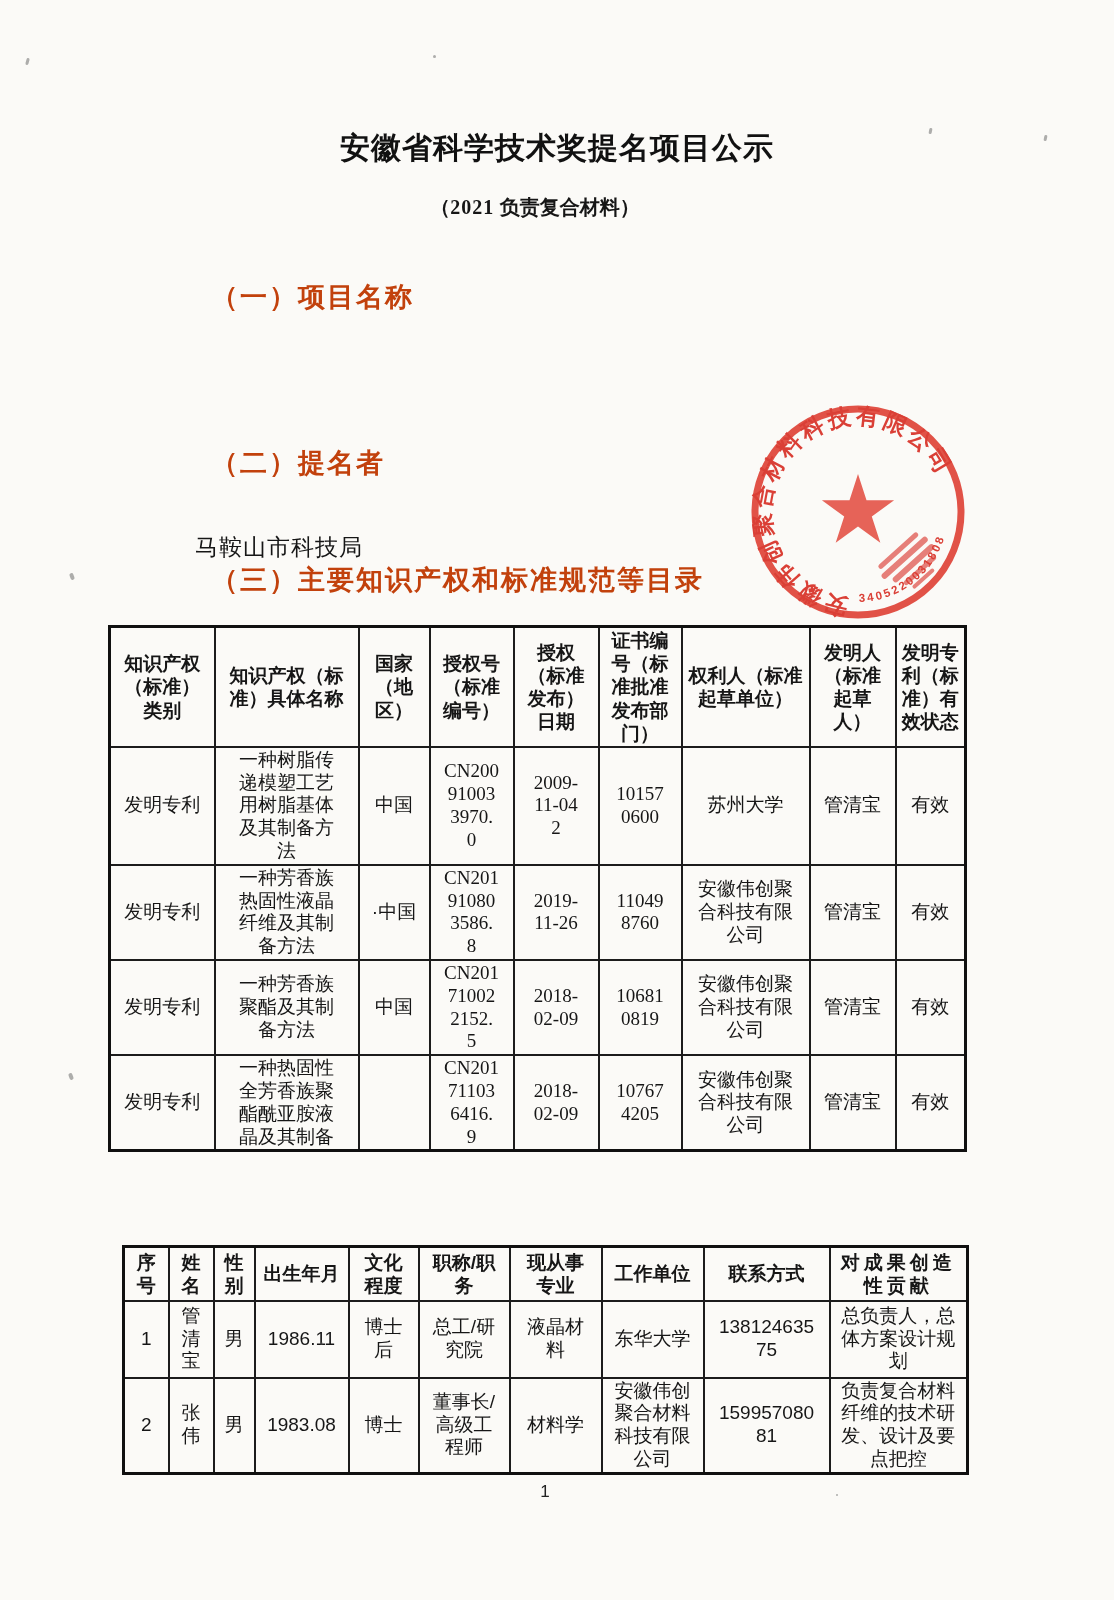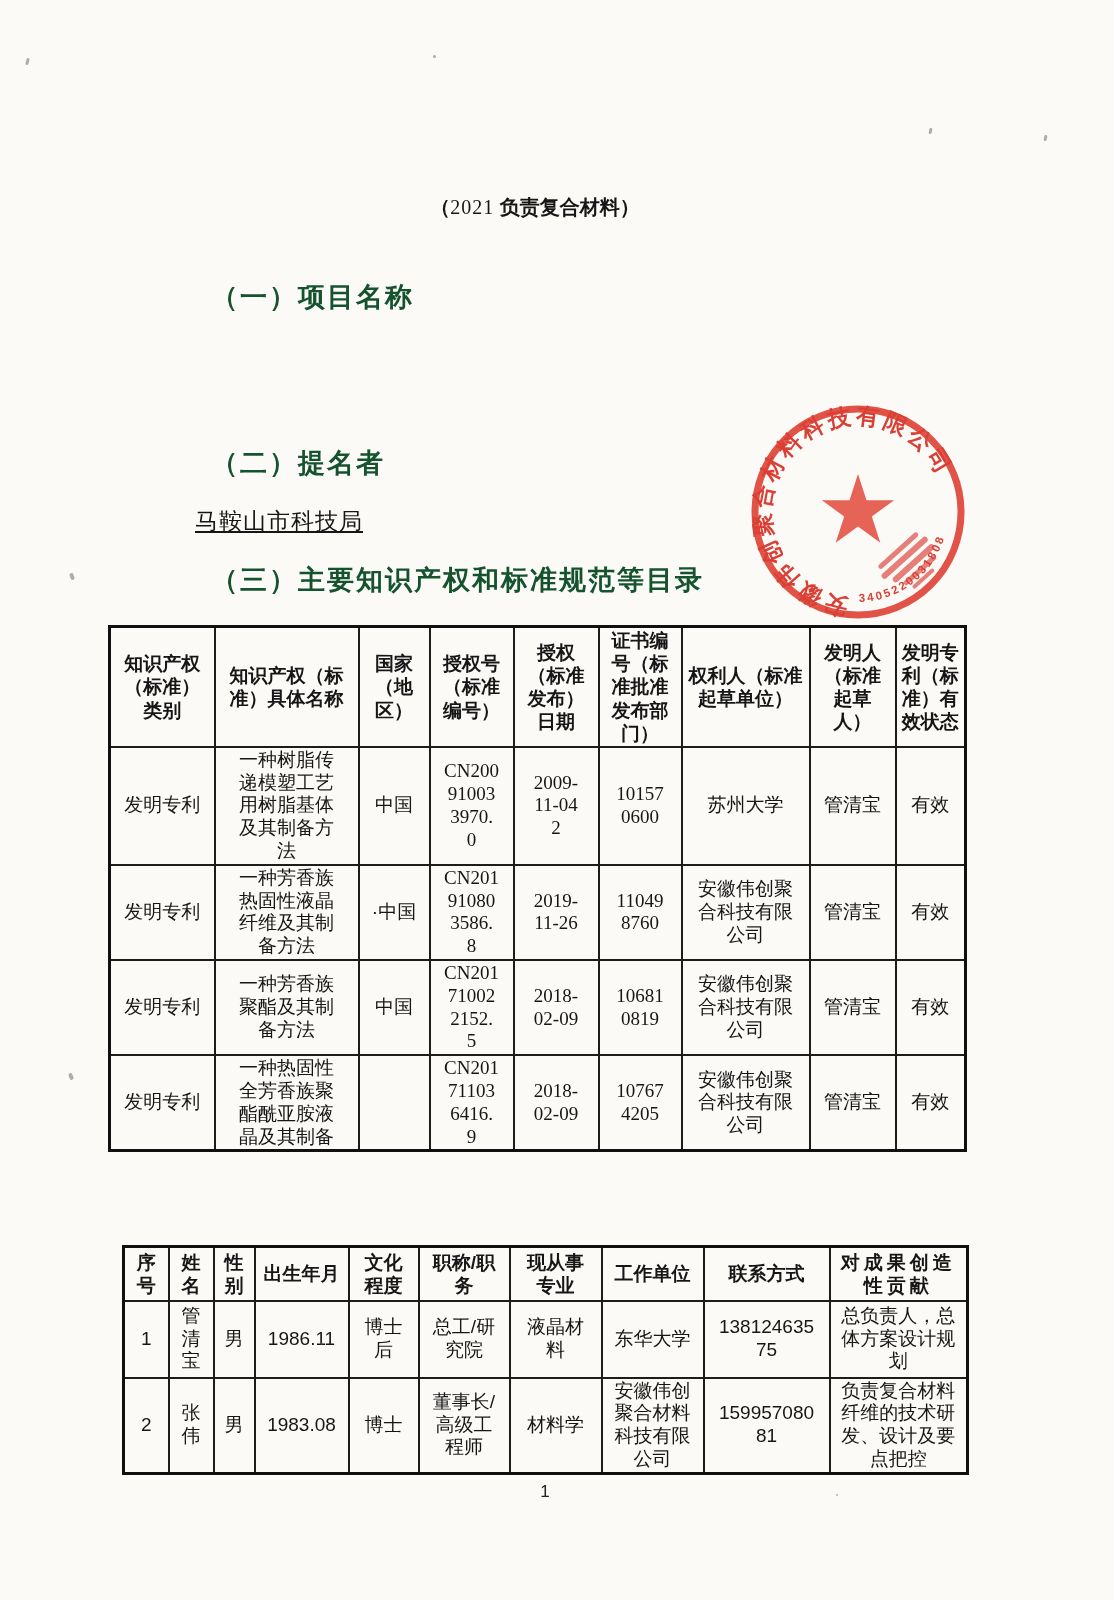--- a/index.html
+++ b/index.html
@@ -10,22 +10,22 @@
   }
   .abs { position:absolute; }
   .doc-title {
     top:128px; left:0; width:100%; text-align:center;
     font-size:30px; font-weight:700; letter-spacing:1px; color:#111;
   }
   .doc-subtitle {
     top:194px; left:0; width:100%; text-align:center;
     font-size:20px; font-weight:600; transform:translateX(-22px);
   }
-  .doc-subtitle .year { font-family:"Liberation Serif", serif; font-weight:400; letter-spacing:1px; }
-  .sec-heading { font-size:27px; font-weight:700; letter-spacing:2px; color:#14532d; }
+  .doc-subtitle .year { font-family:"Liberation Serif", serif; font-weight:700; letter-spacing:1px; }
+  .sec-heading { font-size:27px; font-weight:700; letter-spacing:2px; color:#c2410c; }
   .content-line { font-size:25px; font-weight:500; letter-spacing:1.5px; }
   .nominator { font-size:23px; font-weight:400; letter-spacing:1px; }
 
   table.doc-table {
     position:absolute; border-collapse:collapse; table-layout:fixed;
     border:3px solid #101010;
   }
   .doc-table th, .doc-table td {
     border:2px solid #1c1c1c; text-align:center; vertical-align:middle;
     white-space:pre-line; padding:1px 2px; overflow:hidden;
@@ -43,27 +43,28 @@
     font-size:17px; transform:translateX(-12px); color:#222;
   }
   .seal-wrap { left:745px; top:399px; width:226px; height:226px; mix-blend-mode:multiply; opacity:.93; }
   .speck { position:absolute; background:#5f5f5f; opacity:.5; border-radius:2px; }
 </style>
 </head>
 <body>
 
 <div class="page">
 
+  <div class="abs doc-title">安徽省科学技术奖提名项目公示</div>
 
   <div class="abs doc-subtitle"><span>（</span><span class="year">2021</span><span> 负责复合材料）</span></div>
 
   <div class="abs sec-heading" style="left:211px; top:279px;">（一）项目名称</div>
 
   <div class="abs sec-heading" style="left:211px; top:445px;text-align:center;">（二）提名者</div>
-  <div class="abs nominator" style="left:195px; top:506px;text-decoration:underline;">马鞍山市科技局</div>
+  <div class="abs nominator" style="left:195px; top:532px;">马鞍山市科技局</div>
 
   <div class="abs sec-heading" style="left:211px; top:562px;">（三）主要知识产权和标准规范等目录</div>
 
   <table class="doc-table" id="ip-table">
     <colgroup>
       <col style="width:105px">
         <col style="width:144px">
         <col style="width:71px">
       <col style="width:84px">
         <col style="width:85px">

